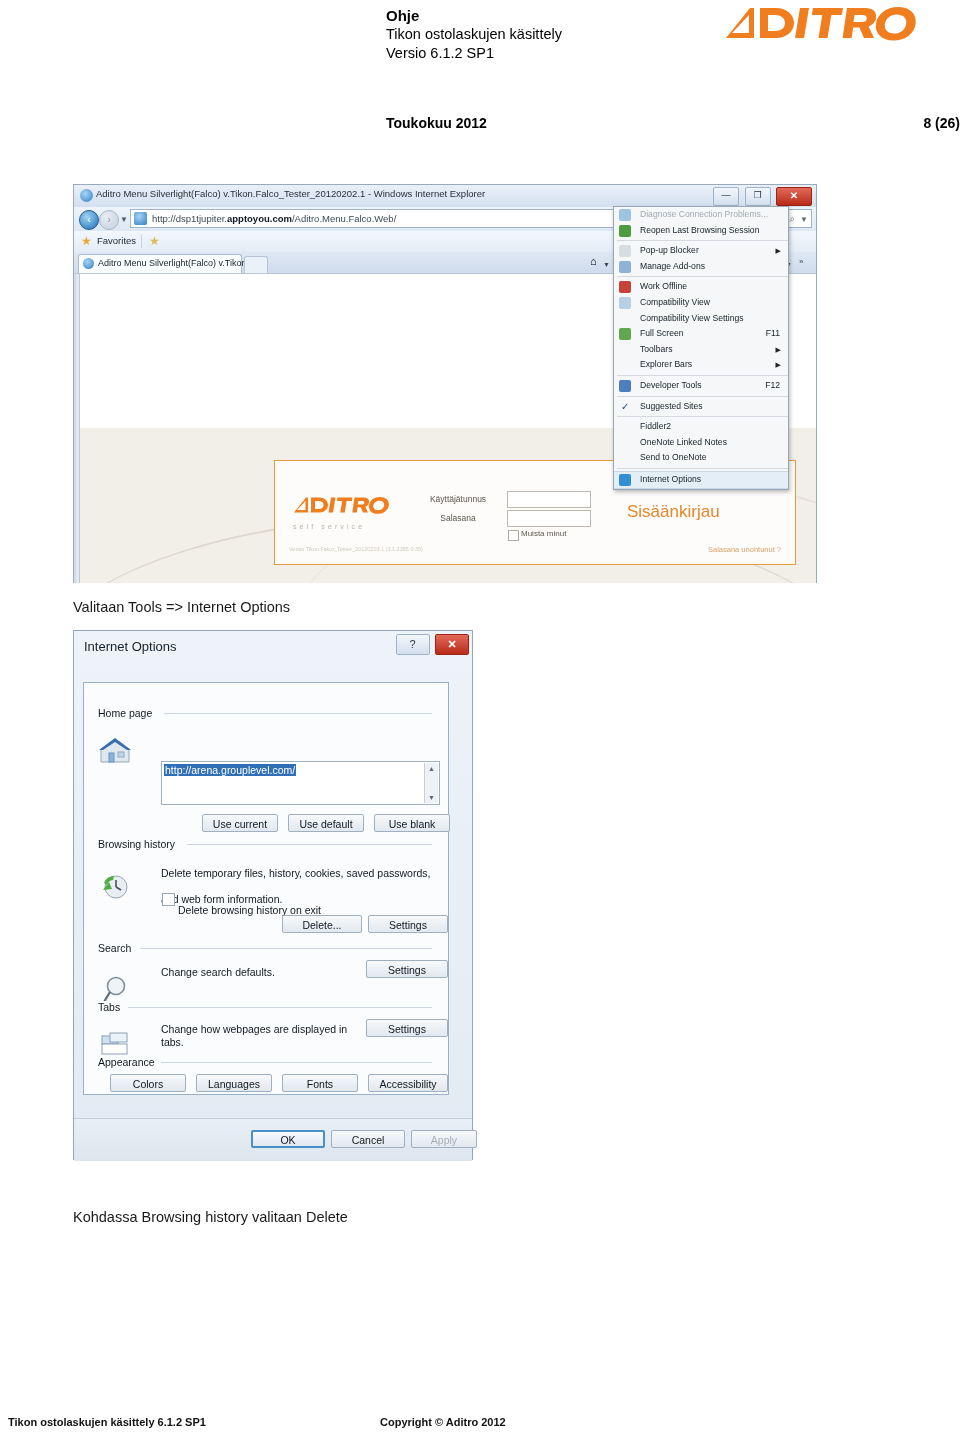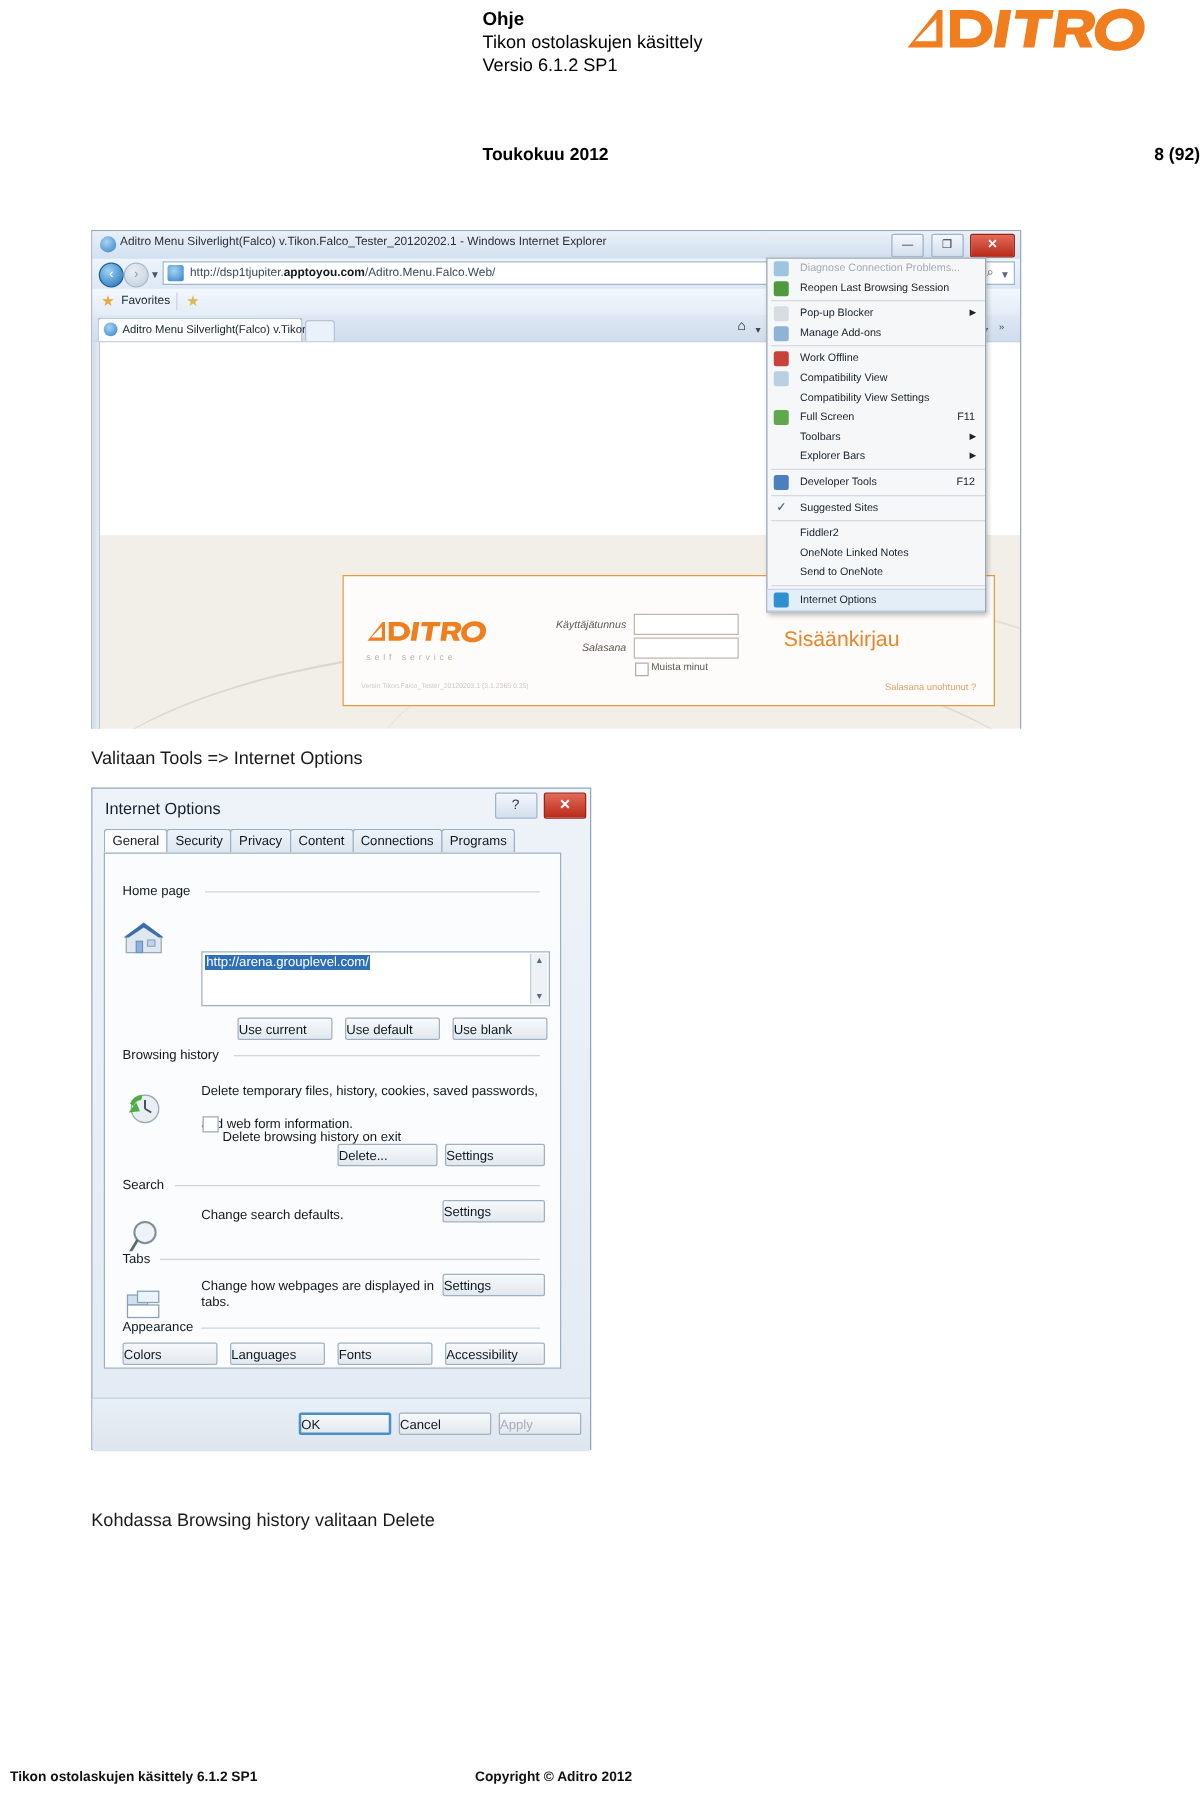--- a/index.html
+++ b/index.html
@@ -98,21 +98,21 @@
   .content-inner{position:absolute;left:6px;top:0;width:736px;height:309px;background:#fff;overflow:hidden;}
   .beige{position:absolute;left:0;top:154px;width:736px;height:155px;background:#f2efe9;}
   .swoosh{position:absolute;left:-40px;top:240px;width:820px;height:150px;
      border-top:2px solid #dcd7cd;border-radius:50% 50% 0 0 / 100% 100% 0 0;}
   .swoosh2{position:absolute;left:200px;top:200px;width:700px;height:180px;
      border-top:2px solid #e6e1d8;border-radius:50% 50% 0 0 / 100% 100% 0 0;}
   .login-card{position:absolute;left:194px;top:186px;width:520px;height:103px;
      background:#fdfcfa;border:1px solid #e79a3c;}
   .ss-logo{position:absolute;left:16px;top:28px;width:120px;height:34px;}
   .ss-sub{position:absolute;left:18px;top:62px;font-size:7px;letter-spacing:3.1px;color:#b9b3a8;}
-  .lf-label{position:absolute;font-size:8.5px;color:#5d5750;text-align:right;font-style:italic;}
+  .lf-label{position:absolute;font-size:8.5px;color:#5d5750;text-align:center;}
   .lf-input{position:absolute;background:#fff;border:1px solid #bdb8b0;height:15px;width:82px;}
   .lf-chk{position:absolute;width:9px;height:9px;background:#fff;border:1px solid #b2aca4;}
   .lf-chktxt{position:absolute;font-size:8px;color:#5d5750;}
   .lf-submit{position:absolute;left:352px;top:41px;font-size:17px;color:#e8862a;white-space:nowrap;}
   .lf-ver{position:absolute;left:14px;top:85px;font-size:5.5px;color:#cfc9be;white-space:nowrap;}
   .lf-forgot{position:absolute;right:14px;top:84px;font-size:7.5px;color:#dba06a;}
 
   
   .toolsmenu{position:absolute;left:539px;top:21px;width:174px;
      background:#f6f7f8;border:1px solid #9aa7b4;box-shadow:1px 2px 4px rgba(0,0,0,.28);z-index:40;}
@@ -148,21 +148,21 @@
      color:#10181f;background:linear-gradient(#eef3f9,#dde6f0);border:1px solid #9cb0c4;
      border-bottom:none;border-radius:3px 3px 0 0;margin-right:-1px;box-sizing:border-box;}
   .tab.active{background:#fbfcfd;}
   .panel{position:absolute;left:0;top:19px;width:366px;height:413px;
      background:#fbfcfd;border:1px solid #9cb0c4;box-sizing:border-box;}
   .sect-label{position:absolute;font-size:10.5px;color:#10181f;background:#fbfcfd;padding-right:4px;}
   .sect-rule{position:absolute;height:1px;background:#cdd6e0;}
   .row-text{position:absolute;font-size:10.5px;color:#10181f;line-height:13px;}
   .btn{position:absolute;height:18px;background:linear-gradient(#f7f9fb,#e2e8ef);
      border:1px solid #9fb0c1;border-radius:2px;font-size:10.5px;line-height:18px;
-     text-align:left;color:#10181f;box-sizing:border-box;}
+     text-align:center;color:#10181f;box-sizing:border-box;margin-left:12px;}
   .btn.dis{color:#a6aeb6;}
   .btn.def{border:2px solid #4a90c8;line-height:16px;}
   .hp-input{position:absolute;left:77px;top:78px;width:279px;height:44px;
      background:#fff;border:1px solid #9fb0c1;box-sizing:border-box;}
   .hp-sel{position:absolute;left:2px;top:2px;font-size:10.5px;background:#2f6fb5;color:#fff;padding:0 1px;}
   .hp-sb{position:absolute;right:1px;top:1px;width:13px;height:40px;background:#eef2f6;border-left:1px solid #c6cfd8;}
   .hp-sb i{position:absolute;left:0;right:0;text-align:center;font-size:7px;color:#5a6a78;font-style:normal;}
   .chkbox{position:absolute;width:11px;height:11px;background:#fff;border:1px solid #9aa8b5;}
   .dlg-foot{position:absolute;left:0;top:487px;width:398px;height:42px;
      background:linear-gradient(#e9eff6,#dde5ee);border-top:1px solid #c4d0dc;}
@@ -196,21 +196,21 @@
         <path d="M93 4 h30 l-1.2 7 h-10.5 l-3.8 23 h-9 l3.8-23 h-10.5 Z"></path>
         <path d="M127 4 h18 c8 0 12 4 11 10 c-0.6 4-3.4 7-7.4 8.4 L154 34 h-10 l-4.6-10.4 h-6.2 L131.6 34 h-9 Z M134.6 11 l-1.2 7 h8.4 c3 0 5-1.4 5-3.6 c0-2.2-1.6-3.4-4.6-3.4 Z"></path>
         <path d="M178 3 c12 0 19 7 17.6 17 c-1.4 9.6-10.4 16.6-22 16.6 c-12 0-19-7-17.6-17 C157.4 10 166.4 3 178 3 Z M177 10.5 c-6.4 0-11.4 4-12.2 9.6 c-0.8 5.6 3 9.4 9.2 9.4 c6.4 0 11.4-4 12.2-9.6 c0.8-5.6-3-9.4-9.2-9.4 Z"></path>
       </g>
     </svg>
   </div>
 </div>
 
 <div class="doc-meta">
   <span class="left">Toukokuu 2012</span>
-  <span class="right">8 (92)</span>
+  <span class="right">8 (26)</span>
 </div>
 
 <div class="shot1">
   <div class="ie-frame">
 
     <div class="ie-titlebar">
       <div class="ie-favicon"></div>
       <div class="ttxt">Aditro Menu Silverlight(Falco) v.Tikon.Falco_Tester_20120202.1 - Windows Internet Explorer</div>
       <div class="wbtns">
         <div class="wbtn"><span>—</span></div>
@@ -348,29 +348,20 @@
 
 <div class="shot2">
   <div class="dlg">
     <div class="dlg-title">Internet Options</div>
     <div class="dlg-wbtns">
       <div class="dlg-wb"><span>?</span></div>
       <div class="dlg-wb x"><span>✕</span></div>
     </div>
 
     <div class="dlg-body">
-      <div class="tabs" id="dlg-tabs">
-          <div class="tab active">General</div>
-          <div class="tab">Security</div>
-          <div class="tab">Privacy</div>
-          <div class="tab">Content</div>
-          <div class="tab">Connections</div>
-          <div class="tab">Programs</div>
-          <div class="tab">Advanced</div>
-        </div>
 
       <div class="panel">
 
         <div class="sect-label" style="left:14px;top:24px;">Home page</div>
         <div class="sect-rule" style="left:80px;top:30px;width:268px;"></div>
         <div class="ic-house">
           <svg viewBox="0 0 34 30" width="34" height="30">
             <path d="M3 14 L17 4 L31 14 L31 27 L3 27 Z" fill="#dfe7ef" stroke="#9aa8b5"></path>
             <path d="M1 15 L17 3 L33 15 L29 15 L17 7 L5 15 Z" fill="#3a6fae"></path>
             <rect x="11" y="18" width="5" height="9" fill="#8ab4dd" stroke="#6b93c0"></rect>

